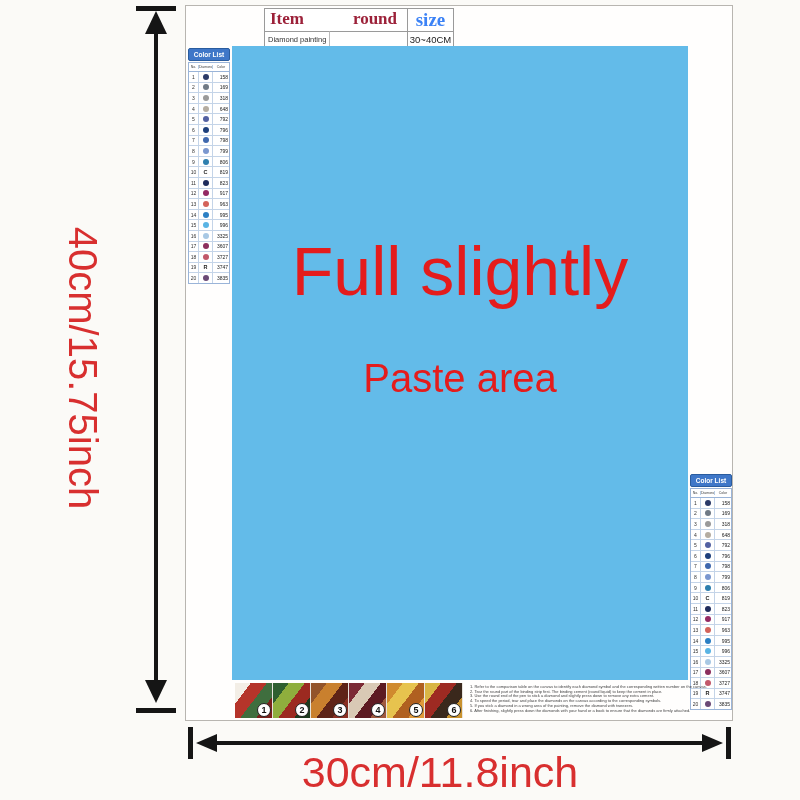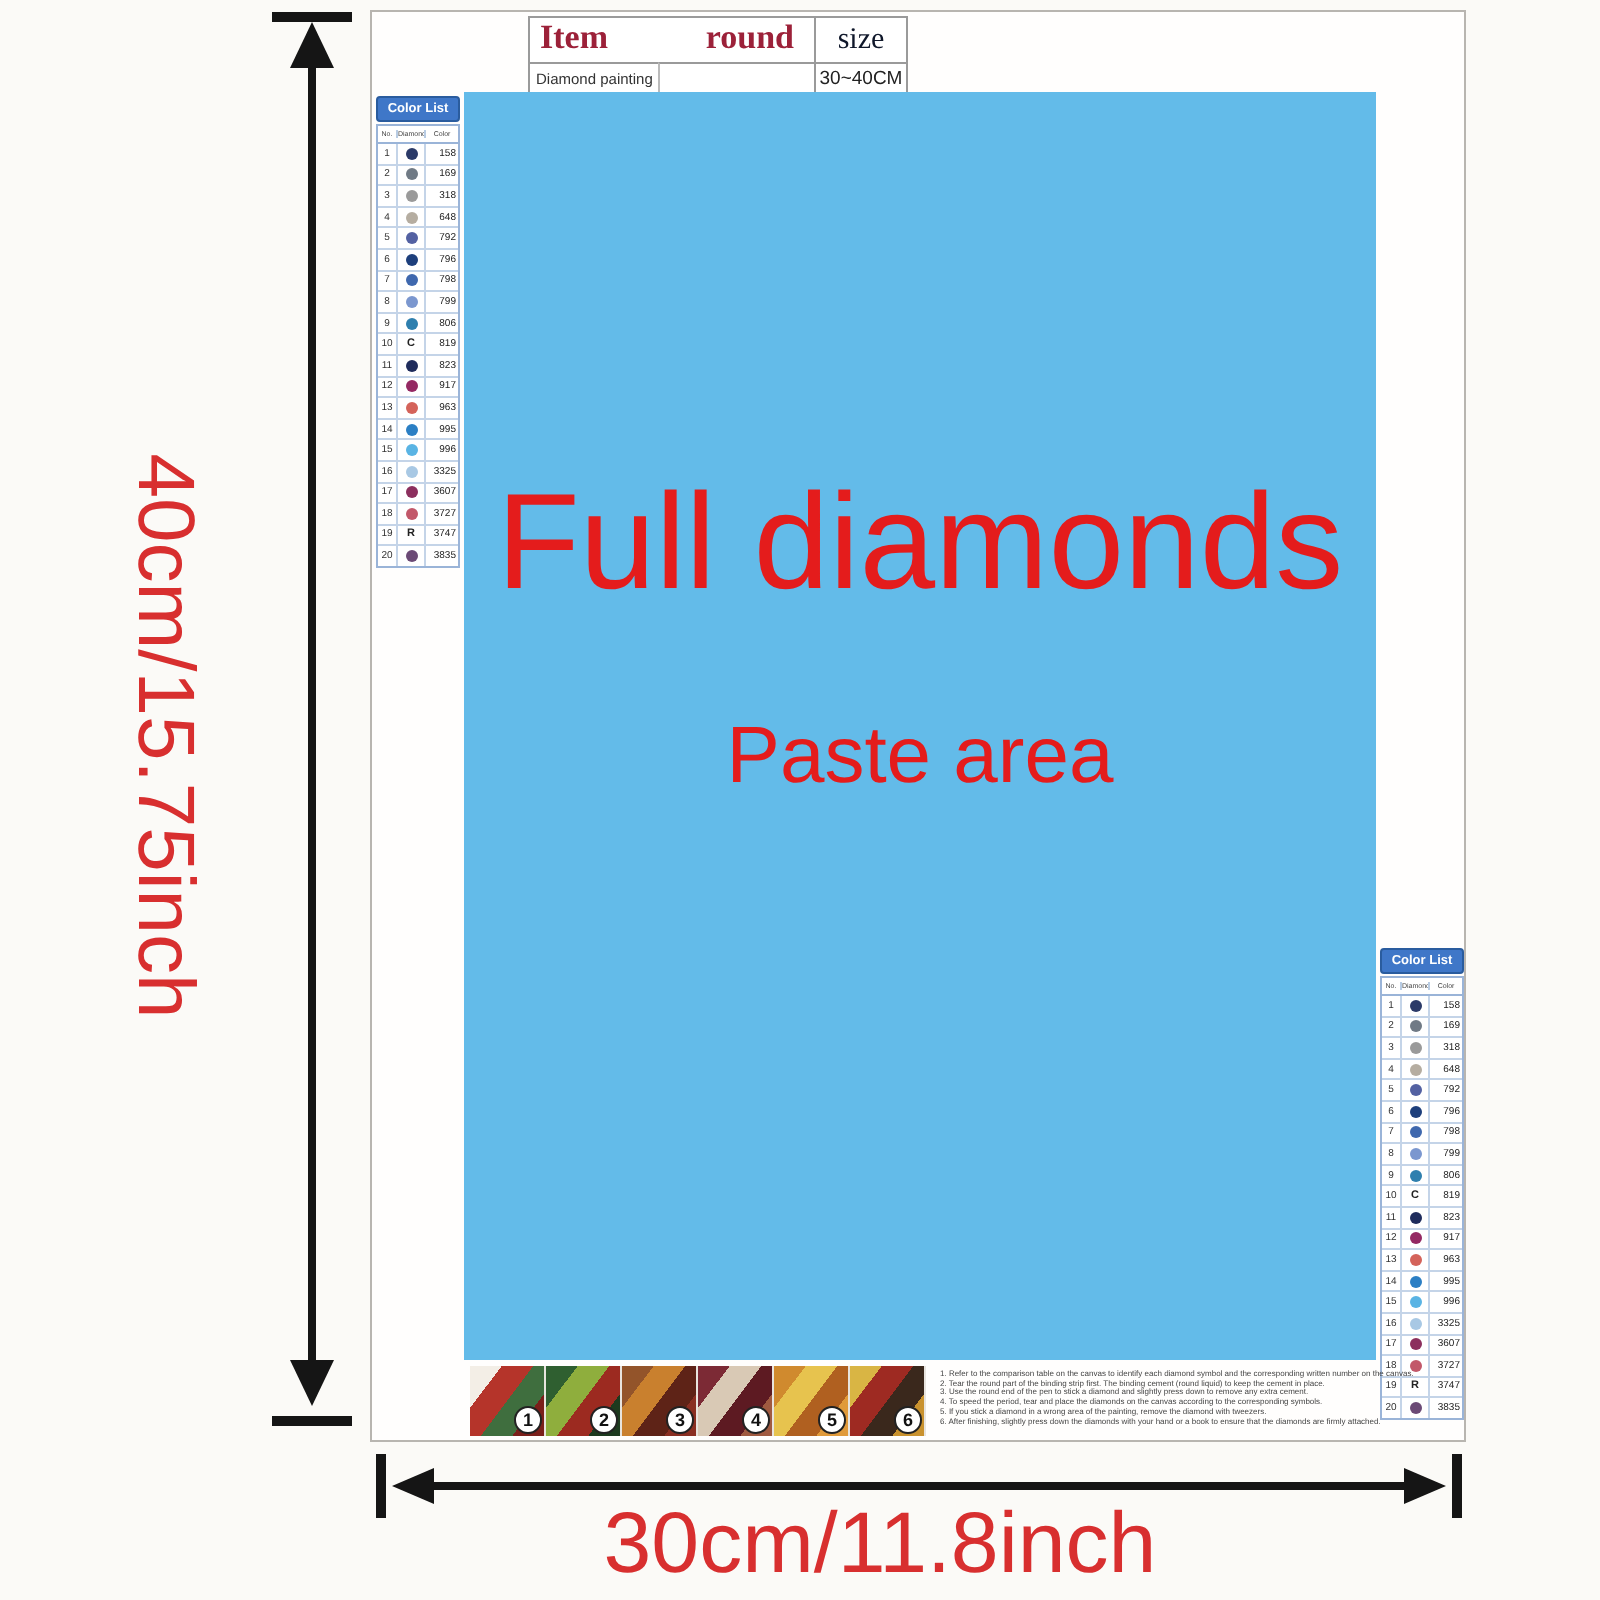--- a/index.html
+++ b/index.html
@@ -11,21 +11,21 @@
                 background:#fffefd;border:1px solid #b8b5b0;}
 
   
   .item-table{position:absolute;left:78px;top:2px;width:188px;background:#fff;
               border:1px solid #9a9a9a;display:grid;
               grid-template-columns:64px 78px 46px;grid-template-rows:22px 16px;}
   .item-table .h1{grid-column:1/3;display:flex;justify-content:space-between;align-items:flex-start;
                   padding:0 10px 0 5px;font-family:"Liberation Serif",serif;font-weight:bold;
                   font-size:17px;color:#9c2139;}
   .item-table .h2{display:flex;align-items:center;justify-content:center;border-left:1px solid #9a9a9a;
-                  font-family:"Liberation Serif",serif;font-weight:normal;font-size:15px;color:#0f172a;}
+                  font-family:"Liberation Serif",serif;font-weight:bold;font-size:19px;color:#3b82f6;}
   .item-table .c1{border-top:1px solid #9a9a9a;font-size:7.5px;color:#333;display:flex;
                   align-items:center;padding-left:3px;text-align:center;}
   .item-table .c2{border-top:1px solid #9a9a9a;border-left:1px solid #bbb;}
   .item-table .c3{border-top:1px solid #9a9a9a;border-left:1px solid #9a9a9a;display:flex;
                   align-items:center;justify-content:center;font-size:9.5px;color:#222;}
 
   
   .paste-area{position:absolute;left:46px;top:40px;width:456px;height:634px;background:#63bbe9;}
   .paste-line{position:absolute;width:100%;text-align:center;color:#e41c1c;font-weight:500;}
   .paste-line.l1{top:186px;font-size:68px;}
@@ -108,21 +108,21 @@
         <span>Item</span>
         <span>round</span>
       </div>
       <div class="h2">size</div>
       <div class="c1">Diamond painting</div>
       <div class="c2"></div>
       <div class="c3">30~40CM</div>
     </div>
 
     <div class="paste-area">
-      <div class="paste-line l1">Full diamonds</div>
+      <div class="paste-line l1">Full slightly</div>
       <div class="paste-line l2">Paste area</div>
     </div>
 
     <div class="color-list left">
         <div class="cl-title">Color List</div>
         <div class="cl-table">
           <div class="cl-headrow">
             <span class="ch-no">No.</span>
             <span class="ch-sym">Diamond</span>
             <span class="ch-code">Color</span>

